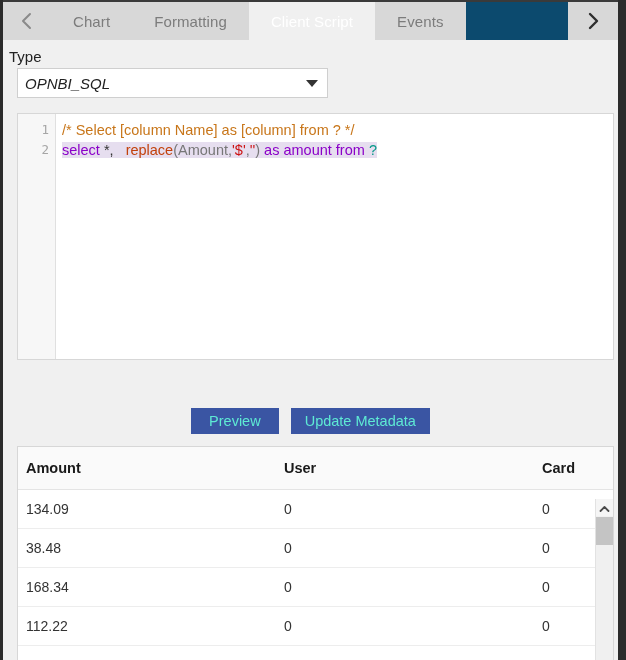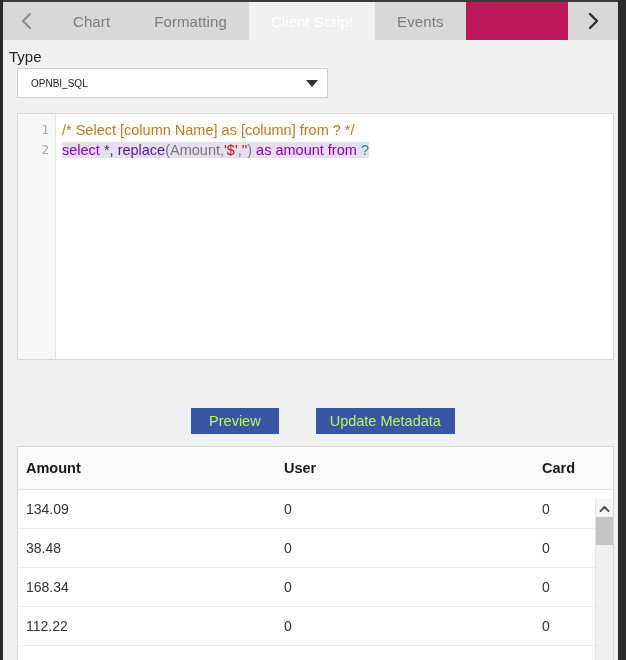--- a/index.html
+++ b/index.html
@@ -23,21 +23,21 @@
     box-sizing: border-box;
     border-left: 3px solid #2b2b2b;
     border-right: 8px solid #2b2b2b;
     overflow: hidden;
   }
 
   
   .tabbar {
     position: relative;
     height: 40px;
-    background: #be185d;
+    background: #0c4a6e;
     border-top: 2px solid #3a3a3a;
     display: flex;
     align-items: stretch;
     box-sizing: border-box;
     overflow: hidden;
   }
   .tab-arrow {
     width: 48px;
     flex: 0 0 48px;
     display: flex;
@@ -89,26 +89,27 @@
     margin: 0 0 0 14px;
     width: 311px;
     height: 30px;
     background: #ffffff;
     border: 1px solid #cfcfcf;
     box-sizing: border-box;
     display: flex;
     align-items: center;
   }
   .select-value {
-    font-size: 10px;
+    font-size: 15px;
     color: #222;
-    padding-left: 13px;
+    padding-left: 7px;
     flex: 1 1 auto;
     overflow: hidden;
     white-space: nowrap;
+    font-style: italic;
   }
   .select-caret {
     width: 30px;
     display: flex;
     align-items: center;
     justify-content: center;
     color: #333;
   }
 
   
@@ -150,48 +151,47 @@
   .code-line {
     line-height: 20px;
     font-size: 14.5px;
     white-space: pre;
     font-family: "Liberation Sans", sans-serif;
   }
   .code-line .sel { background: #e6deef; }
   .tok-comment { color: #c8761a; }
   .tok-kw      { color: #8b00c8; }
   .tok-plain   { color: #333333; }
-  .tok-fn      { color: #4c1d95; }
+  .tok-fn      { color: #c2410c; margin-left: 8px; }
   .tok-ident   { color: #777777; }
   .tok-str     { color: #cc1111; }
   .tok-param   { color: #0a9a8a; }
 
   
   .btnrow {
     position: absolute;
     left: 0;
     top: 368px;
     width: 100%;
     display: flex;
     justify-content: center;
     gap: 12px;
   }
   .btn {
     background: #3a55a3;
-    color: #bef264;
+    color: #5eead4;
     font-size: 14.5px;
     border: none;
     padding: 0 18px;
     height: 26px;
     line-height: 26px;
     display: inline-block;
     text-align: center;
     font-family: "Liberation Sans", sans-serif;
     cursor: pointer;
-    margin-left: 25px;
   }
   .btn.wide { padding: 0 14px; }
 
   
   .table-wrap {
     position: absolute;
     left: 14px;
     top: 406px;
     width: 597px;
     height: 254px;

